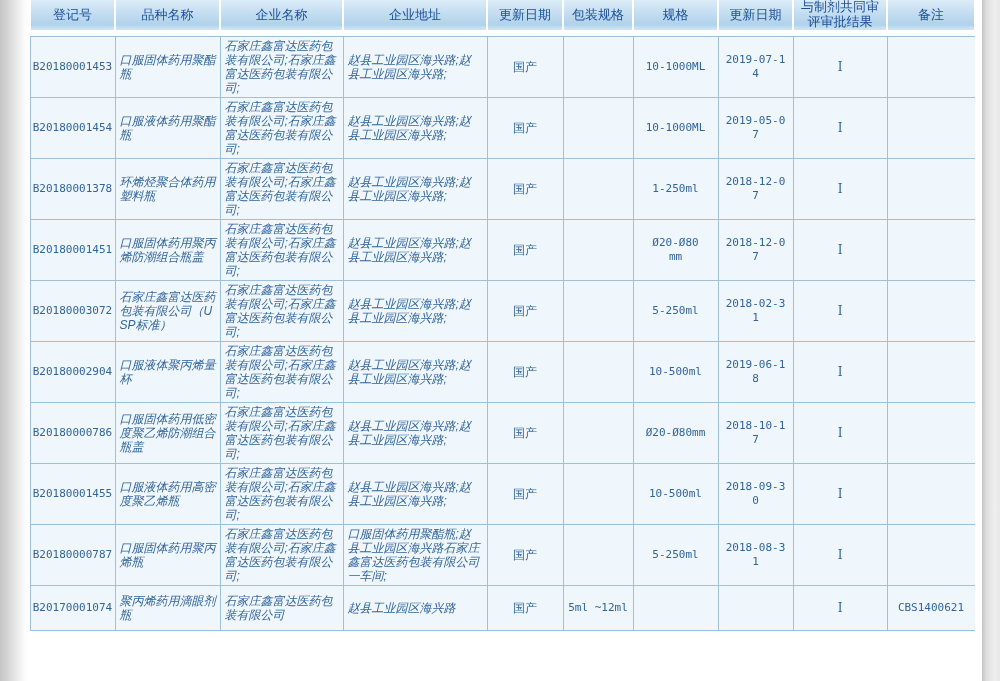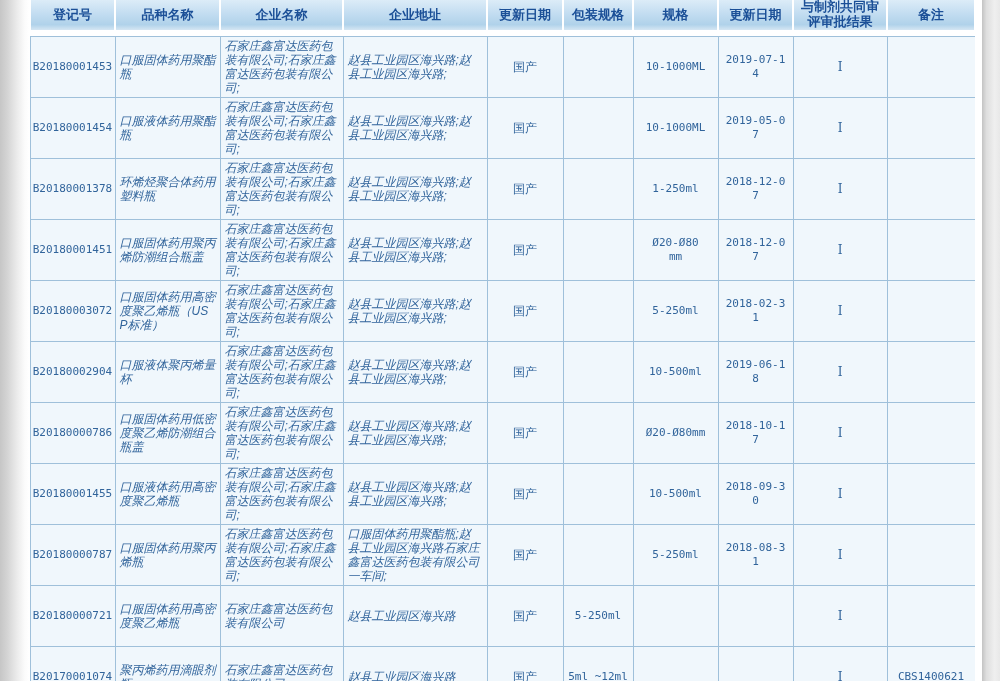--- a/index.html
+++ b/index.html
@@ -38,21 +38,21 @@
   }
   table.grid {
     border-collapse: collapse;
     table-layout: fixed;
     width: 945px;
   }
   table.grid th {
     height: 30px;
     background: linear-gradient(to bottom, #dcecf8 0%, #c3ddf1 45%, #b0d2ea 82%, #d5e6f3 100%);
     color: #1b4f97;
-    font-weight: bold;
+    font-weight: normal;
     font-size: 13px;
     text-align: center;
     vertical-align: middle;
     border: none;
     border-left: 2px solid #ffffff;
     border-right: 2px solid #ffffff;
     padding: 0 2px;
     line-height: 1.15;
   }
   table.grid tr.gap td {
@@ -75,21 +75,21 @@
     word-break: break-all;
   }
   table.grid td.cell.al {
     text-align: left;
     font-style: italic;
   }
   table.grid td.cell.mono {
     font-family: "DejaVu Sans Mono", monospace;
     font-size: 11px;
   }
-  table.grid td[data-col="reg_no"] { padding: 10px 1px; }
+  table.grid td[data-col="reg_no"] { padding: 2px 1px; }
   table.grid td[data-col="spec"],
   table.grid td[data-col="package_spec"] { white-space: pre-line; }
   table.grid td[data-col="joint_review_result"] {
     font-family: "DejaVu Serif", serif;
     font-size: 12px;
   }
 </style>
 </head>
 <body>
 
@@ -171,21 +171,21 @@
             <td class="cell" data-col="product_source">国产</td>
             <td class="cell mono" data-col="package_spec"></td>
             <td class="cell mono" data-col="spec">Ø20-Ø80
 mm</td>
             <td class="cell mono" data-col="update_date">2018-12-07</td>
             <td class="cell" data-col="joint_review_result">I</td>
             <td class="cell mono" data-col="remark"></td>
           </tr>
           <tr>
             <td class="cell mono" data-col="reg_no">B20180003072</td>
-            <td class="cell al" data-col="product_name">口服固体药用高密度聚乙烯瓶（USP标准）</td>
+            <td class="cell al" data-col="product_name">石家庄鑫富达医药包装有限公司（USP标准）</td>
             <td class="cell al" data-col="company_name">石家庄鑫富达医药包装有限公司;石家庄鑫富达医药包装有限公司;</td>
             <td class="cell al" data-col="company_address">赵县工业园区海兴路;赵县工业园区海兴路;</td>
             <td class="cell" data-col="product_source">国产</td>
             <td class="cell mono" data-col="package_spec"></td>
             <td class="cell mono" data-col="spec">5-250ml</td>
             <td class="cell mono" data-col="update_date">2018-02-31</td>
             <td class="cell" data-col="joint_review_result">I</td>
             <td class="cell mono" data-col="remark"></td>
           </tr>
           <tr>
@@ -226,32 +226,20 @@
           </tr>
           <tr>
             <td class="cell mono" data-col="reg_no">B20180000787</td>
             <td class="cell al" data-col="product_name">口服固体药用聚丙烯瓶</td>
             <td class="cell al" data-col="company_name">石家庄鑫富达医药包装有限公司;石家庄鑫富达医药包装有限公司;</td>
             <td class="cell al" data-col="company_address">口服固体药用聚酯瓶;赵县工业园区海兴路石家庄鑫富达医药包装有限公司一车间;</td>
             <td class="cell" data-col="product_source">国产</td>
             <td class="cell mono" data-col="package_spec"></td>
             <td class="cell mono" data-col="spec">5-250ml</td>
             <td class="cell mono" data-col="update_date">2018-08-31</td>
-            <td class="cell" data-col="joint_review_result">I</td>
-            <td class="cell mono" data-col="remark"></td>
-          </tr>
-          <tr>
-            <td class="cell mono" data-col="reg_no">B20180000721</td>
-            <td class="cell al" data-col="product_name">口服固体药用高密度聚乙烯瓶</td>
-            <td class="cell al" data-col="company_name">石家庄鑫富达医药包装有限公司</td>
-            <td class="cell al" data-col="company_address">赵县工业园区海兴路</td>
-            <td class="cell" data-col="product_source">国产</td>
-            <td class="cell mono" data-col="package_spec">5-250ml</td>
-            <td class="cell mono" data-col="spec"></td>
-            <td class="cell mono" data-col="update_date"></td>
             <td class="cell" data-col="joint_review_result">I</td>
             <td class="cell mono" data-col="remark"></td>
           </tr>
           <tr>
             <td class="cell mono" data-col="reg_no">B20170001074</td>
             <td class="cell al" data-col="product_name">聚丙烯药用滴眼剂瓶</td>
             <td class="cell al" data-col="company_name">石家庄鑫富达医药包装有限公司</td>
             <td class="cell al" data-col="company_address">赵县工业园区海兴路</td>
             <td class="cell" data-col="product_source">国产</td>
             <td class="cell mono" data-col="package_spec">5ml ~12ml</td>

